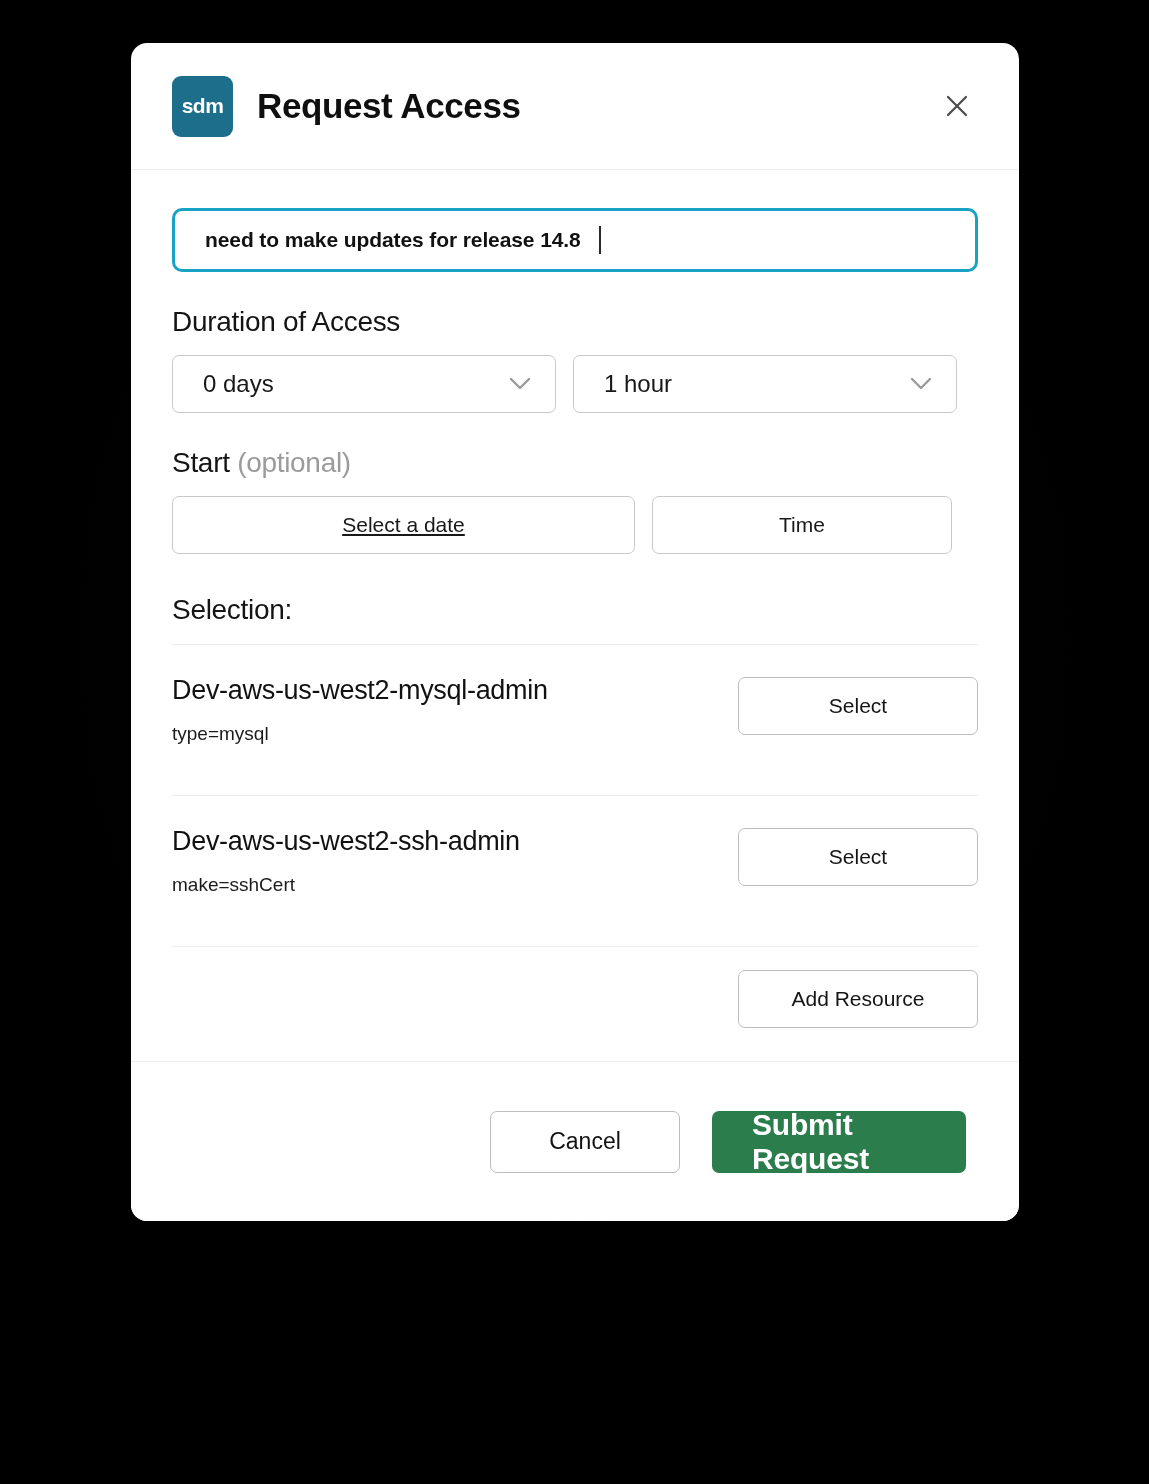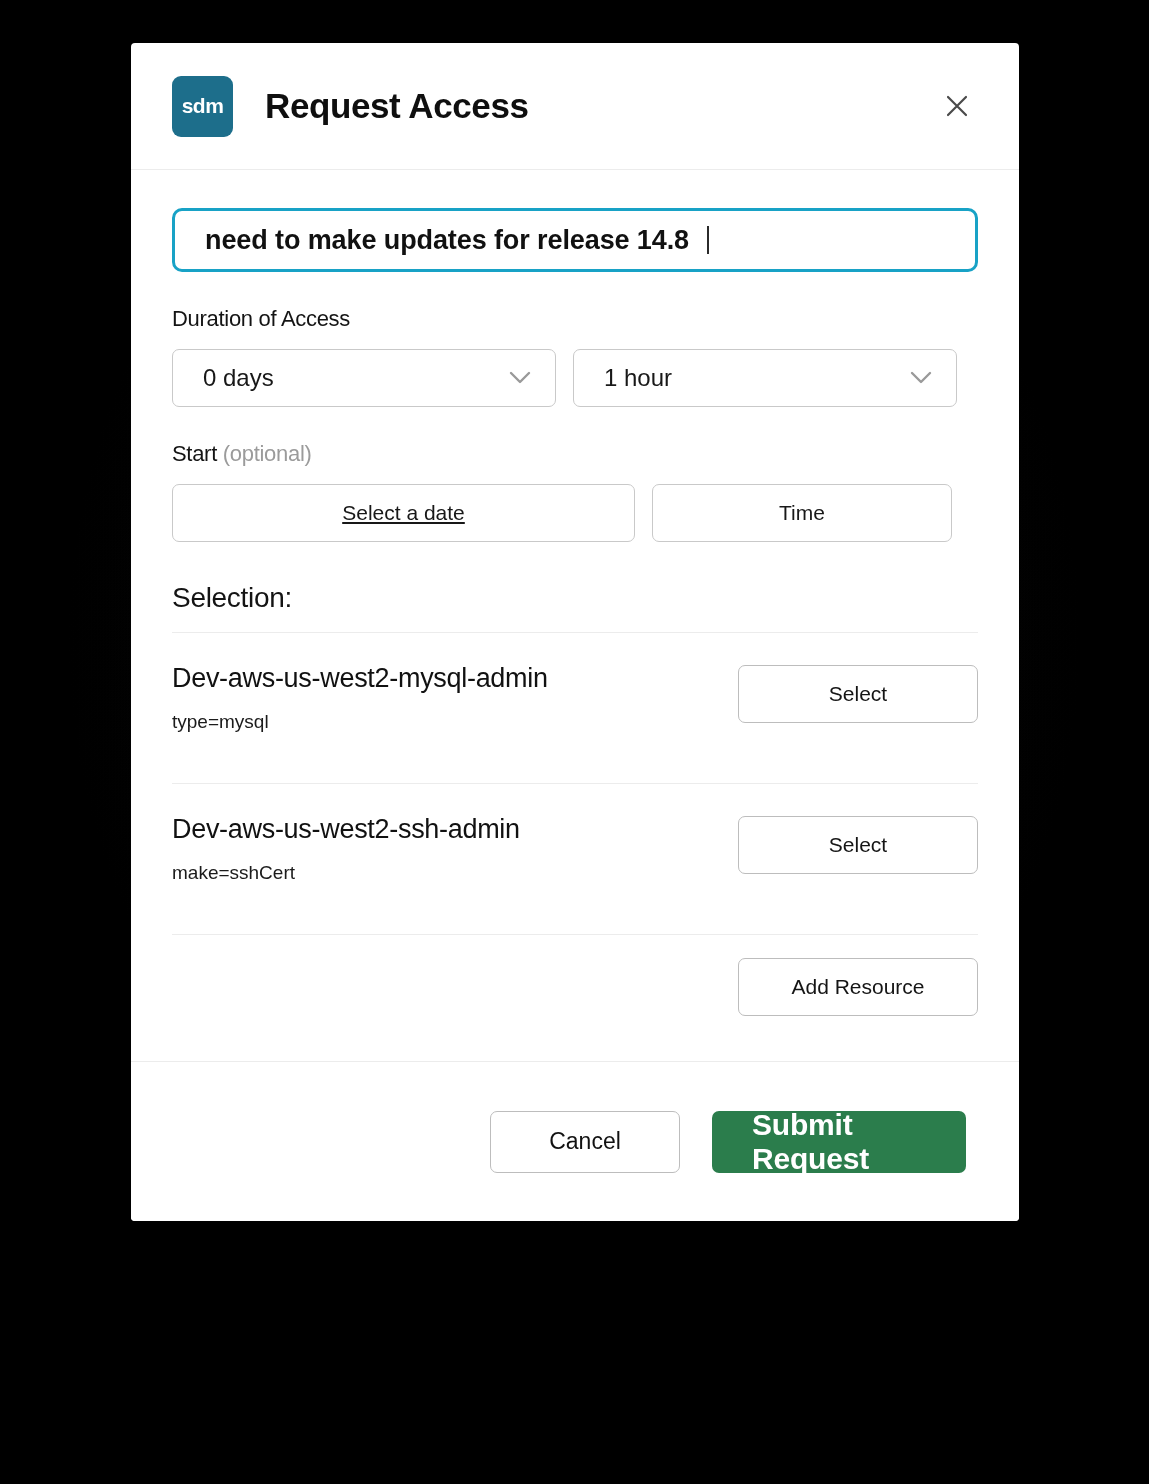--- a/index.html
+++ b/index.html
@@ -35,21 +35,21 @@
   }
 
   
   #dialog {
     position: absolute;
     left: 131px;
     top: 43px;
     width: 888px;
     height: 1178px;
     background: #ffffff;
-    border-radius: 4px;
+    border-radius: 16px;
     overflow: hidden;
     box-shadow: 0 24px 80px rgba(0,0,0,0.55);
   }
 
   .header {
     height: 127px;
     display: flex;
     align-items: center;
     padding: 0 41px 0 41px;
     border-bottom: 1px solid #ececec;
@@ -63,21 +63,21 @@
     color: #ffffff;
     display: flex;
     align-items: center;
     justify-content: center;
     font-size: 21px;
     font-weight: 700;
     letter-spacing: -0.5px;
     flex: 0 0 auto;
   }
   .dialog-title {
-    margin-left: 32px;
+    margin-left: 24px;
     font-size: 35px;
     font-weight: 700;
     color: #0f0f0f;
     letter-spacing: -0.4px;
     flex: 1 1 auto;
   }
   .close-btn {
     width: 42px;
     height: 42px;
     display: flex;
@@ -97,35 +97,35 @@
     height: 64px;
     border: 3px solid #18A2C6;
     border-radius: 10px;
     display: flex;
     align-items: center;
     padding: 0 30px;
     box-sizing: border-box;
     background: #fff;
   }
   .reason-value {
-    font-size: 27px;
+    font-size: 21px;
     font-weight: 700;
     color: #111111;
     letter-spacing: -0.1px;
   }
   .caret {
     width: 2px;
     height: 28px;
     background: #2b2b2b;
     margin-left: 18px;
     flex: 0 0 auto;
   }
 
   .section-label {
-    font-size: 22px;
+    font-size: 28px;
     font-weight: 400;
     color: #141414;
     margin-top: 34px;
     letter-spacing: -0.3px;
   }
   .section-label .muted { color: #9b9b9b; }
 
   .field-row {
     display: flex;
     margin-top: 17px;

